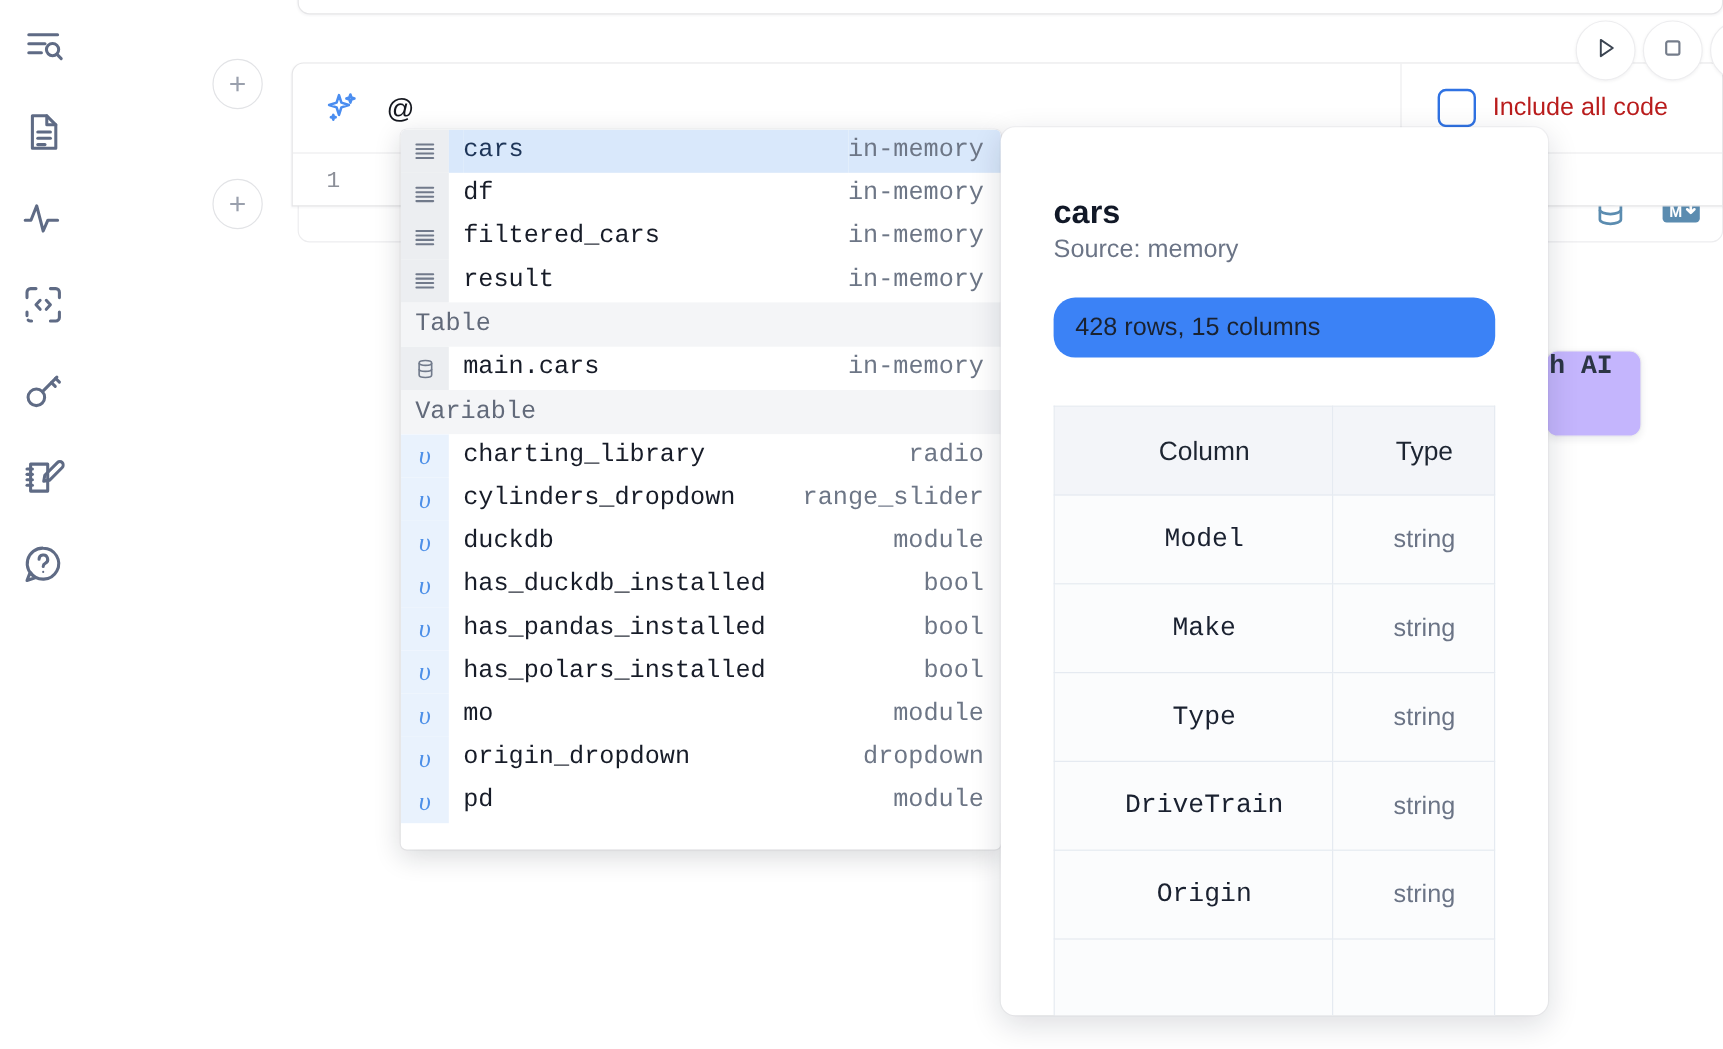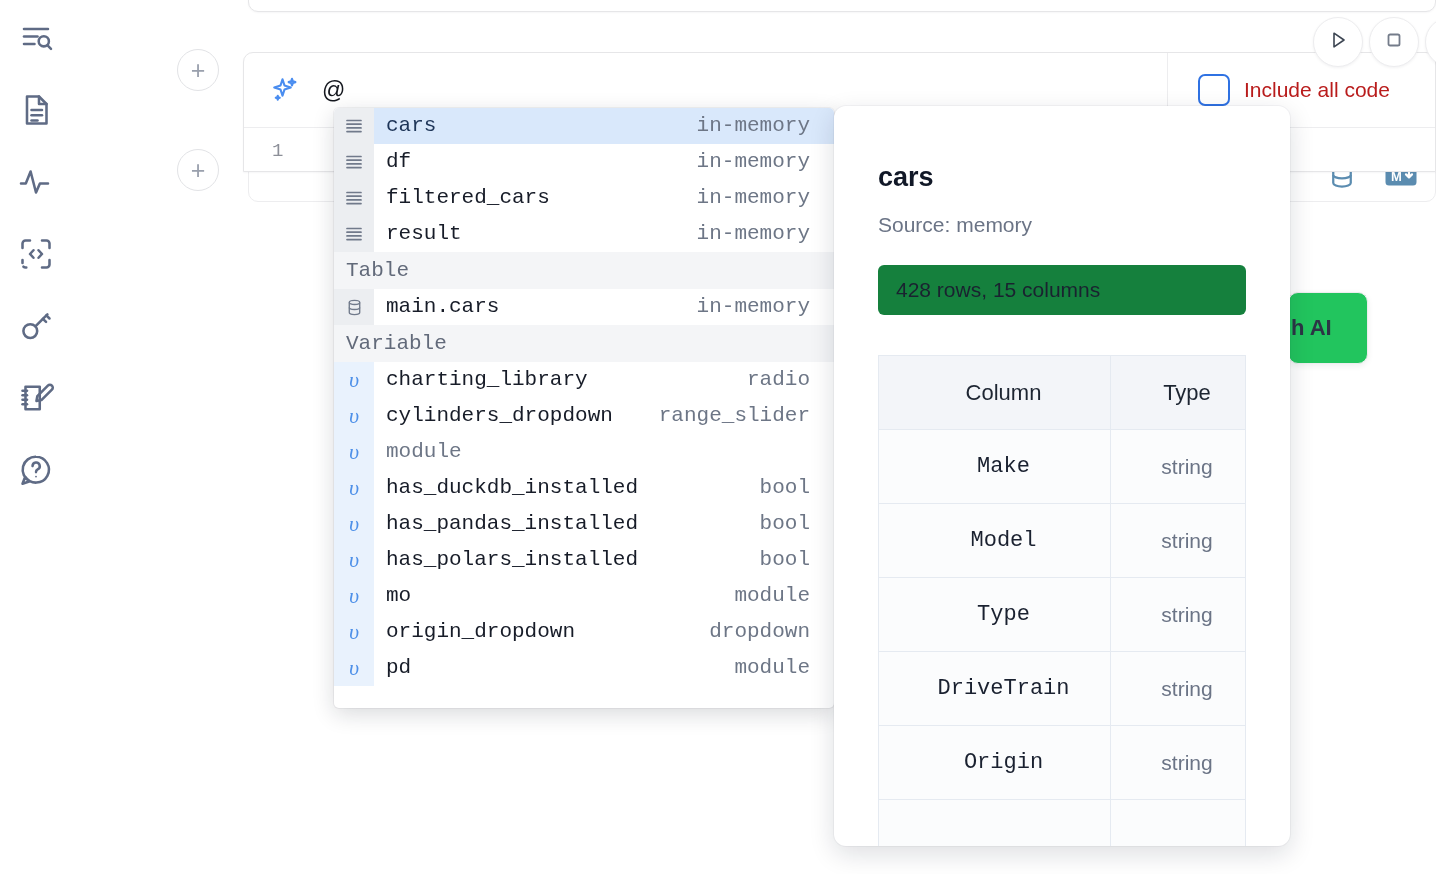--- a/index.html
+++ b/index.html
@@ -74,24 +74,24 @@
   }
 
   
   .out-card {
     position: absolute; left: 248px; top: 150px; width: 1188px; height: 52px;
     background: #ffffff; border: 1px solid #ededef; border-radius: 10px;
   }
   .out-icons { position: absolute; right: 18px; top: 0; height: 52px; display: flex; align-items: center; gap: 28px; }
   .chat-ai-btn {
     position: absolute; left: 1288px; top: 292px; width: 80px; height: 72px;
-    background: #22c55e; border: 1px solid #ededef; border-radius: 10px;
+    background: #c4b5fd; border: 1px solid #ededef; border-radius: 10px;
     box-shadow: 0 2px 6px rgba(16,24,40,.07);
-    display: flex; align-items: center; justify-content: flex-start;
-    padding-left: 2px; font-size: 22px; font-weight: 700; color: #2c3545; overflow: hidden;
+    display: flex; align-items: flex-start; justify-content: flex-start;
+    padding-left: 2px; font-size: 22px; font-weight: 700; color: #2c3545; overflow: hidden; font-family: Liberation Mono, monospace;
   }
 
   
   .ac {
     position: absolute; left: 334px; top: 108px; width: 500px; height: 600px;
     background: #ffffff; border-radius: 5px;
     box-shadow: 0 6px 22px rgba(16,24,40,.16), 0 0 0 1px rgba(16,24,40,.05);
     overflow: hidden; z-index: 40;
   }
   .ac-scroll { width: 100%; height: 100%; overflow: hidden; }
@@ -106,34 +106,34 @@
   .ac-item.sel .ac-label, .ac-item.sel .ac-meta, .ac-item.sel .ac-spacer { background: #d9e8fb; }
   .ac-item.sel .ac-label { color: #1e3558; }
   .ac-gutter {
     width: 40px; height: 36px; flex: 0 0 auto; background: #eceef1;
     display: flex; align-items: center; justify-content: center; color: #717a8b;
   }
   .ac-gutter.var { background: #e9f2fd; color: #4e90e8; font-size: 22px;
     font-family: "Liberation Serif", serif; font-style: italic; }
   .ac-spacer { width: 12px; height: 36px; flex: 0 0 auto; }
   .ac-label { flex: 1 1 auto; height: 36px; line-height: 36px; color: #171c28; white-space: nowrap; }
-  .ac-meta { height: 36px; line-height: 36px; color: #6d7686; padding-right: 24px; white-space: nowrap; }
+  .ac-meta { height: 36px; line-height: 36px; color: #6d7686; padding-right: 14px; white-space: nowrap; }
 
   
   .detail {
     position: absolute; left: 834px; top: 106px; width: 456px; height: 740px;
     background: #ffffff; border-radius: 12px;
     box-shadow: 0 8px 26px rgba(16,24,40,.14), 0 0 0 1px rgba(16,24,40,.04);
     overflow: hidden; z-index: 50;
   }
   .detail-inner { padding: 56px 44px 0 44px; }
   .detail-title { font-size: 27px; font-weight: 700; color: #111827; }
-  .detail-src { margin-top: 20px; font-size: 21px; color: #6b7486; }
+  .detail-src { margin-top: 3px; font-size: 21px; color: #6b7486; }
   .detail-pill {
-    margin-top: 28px; height: 50px; background: #15803d; border-radius: 6px;
+    margin-top: 28px; height: 50px; background: #3b82f6; border-radius: 18px;
     display: flex; align-items: center; padding-left: 18px;
     font-size: 21px; color: #1a2230;
   }
   .detail-table { margin-top: 40px; width: 368px; border-collapse: collapse; }
   .detail-table th, .detail-table td {
     border: 1px solid #e5eaf1; text-align: center; padding: 0 0 0 18px; height: 74px;
   }
   .detail-table th { background: #f3f5f9; font-weight: 400; font-size: 22px; color: #1d2532; }
   .detail-table td.col { background: #fbfcfd; font-family: "Liberation Mono", monospace; font-size: 22px; color: #1a2130; }
   .detail-table td.typ { background: #fbfcfd; font-size: 21px; color: #6b7486; }
@@ -359,20 +359,21 @@
         </div>
         <div class="ac-item">
           <div class="ac-gutter var">υ</div>
           <div class="ac-spacer"></div>
           <div class="ac-label">cylinders_dropdown</div>
           <div class="ac-meta">range_slider</div>
         </div>
         <div class="ac-item">
           <div class="ac-gutter var">υ</div>
           <div class="ac-spacer"></div>
+          <div class="ac-label">duckdb</div>
           <div class="ac-meta">module</div>
         </div>
         <div class="ac-item">
           <div class="ac-gutter var">υ</div>
           <div class="ac-spacer"></div>
           <div class="ac-label">has_duckdb_installed</div>
           <div class="ac-meta">bool</div>
         </div>
         <div class="ac-item">
           <div class="ac-gutter var">υ</div>
@@ -414,28 +415,28 @@
       <div class="detail-pill">428 rows, 15 columns</div>
       <table class="detail-table">
         <thead>
             <tr id="detail-head">
               <th>Column</th>
               <th>Type</th>
             </tr>
           </thead>
         <tbody id="detail-body">
             <tr>
+              <td class="col">Model</td>
+              <td class="typ">string</td>
+            </tr>
+            <tr>
               <td class="col">Make</td>
               <td class="typ">string</td>
             </tr>
             <tr>
-              <td class="col">Model</td>
-              <td class="typ">string</td>
-            </tr>
-            <tr>
               <td class="col">Type</td>
               <td class="typ">string</td>
             </tr>
             <tr>
               <td class="col">DriveTrain</td>
               <td class="typ">string</td>
             </tr>
             <tr>
               <td class="col">Origin</td>
               <td class="typ">string</td>

